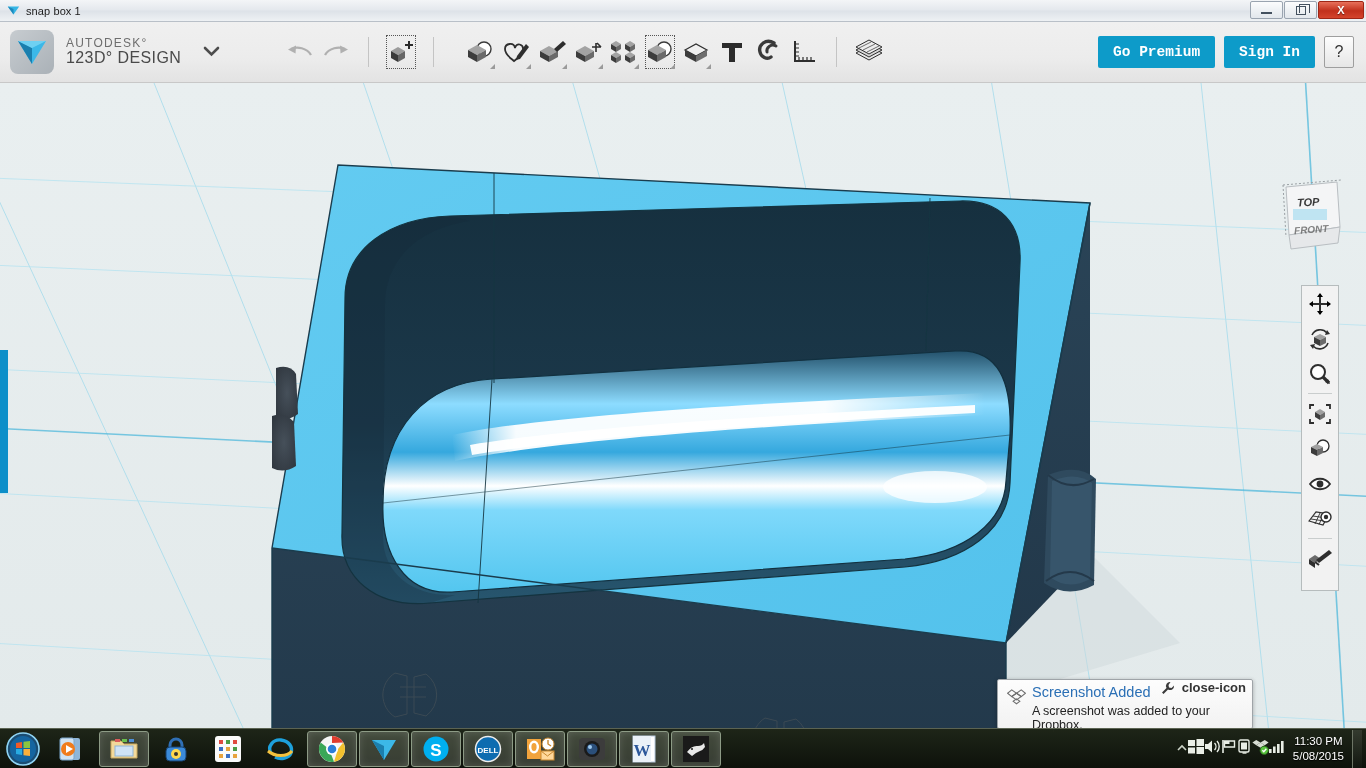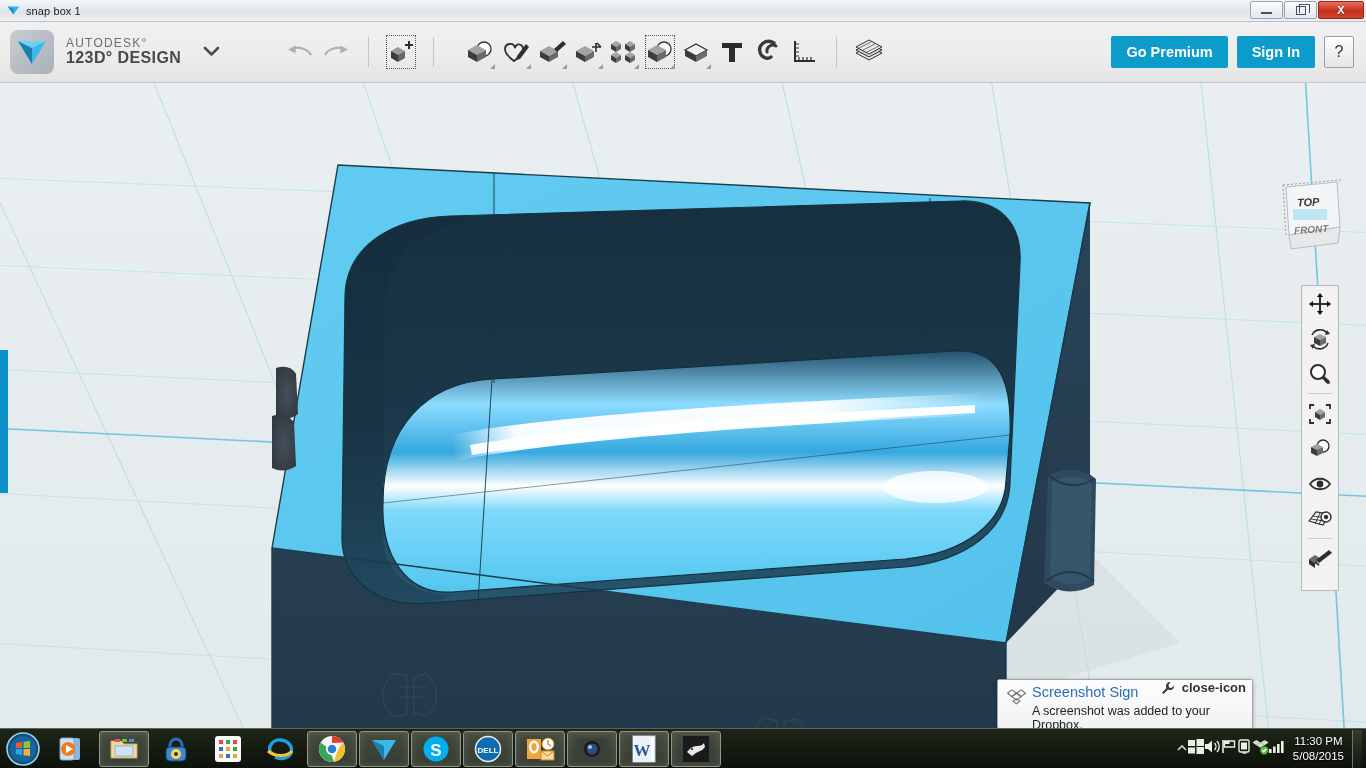--- a/index.html
+++ b/index.html
@@ -45,35 +45,35 @@
     border-bottom: 1px solid #c8c8c8;
     display: flex; align-items: center;
   }
   .logo-box {
     width: 44px; height: 44px; margin-left: 10px; border-radius: 8px;
     background: linear-gradient(135deg,#c7ccd0,#aab1b7);
     display: flex; align-items: center; justify-content: center;
   }
   .brand { margin-left: 12px; line-height: 1.05; }
   .brand .b1 { font-size: 12px; color: #6e6e6e; letter-spacing: 1.2px; }
-  .brand .b2 { font-size: 16px; color: #4a4a4a; font-weight: bold; letter-spacing: .4px; }
+  .brand .b2 { font-size: 16px; color: #4a4a4a; font-weight: normal; letter-spacing: .4px; }
   .chev { margin-left: 22px; color: #555; font-size: 14px; }
   .sep { width: 1px; height: 30px; background: #c4c4c4; margin: 0 14px; }
   .tbtn {
     width: 36px; height: 40px; display: flex; align-items: center; justify-content: center;
     position: relative; cursor: default;
   }
   .tbtn.space { margin-left: 14px; }
   .tbtn .corner { position: absolute; right: 3px; bottom: 3px; width: 0; height: 0;
     border-left: 5px solid transparent; border-bottom: 5px solid #9a9a9a; }
   .tbtn.sel { outline: 1px dotted #555; outline-offset: -4px; }
   .tb-right { margin-left: auto; display: flex; align-items: center; gap: 9px; margin-right: 12px; }
   .pill {
     height: 32px; padding: 0 15px; border-radius: 2px; color: #fff;
-    font-size: 14.5px; font-weight: bold; display: flex; align-items: center;
+    font-size: 14.5px; font-weight: bold; display: flex; align-items: center; font-family: Liberation Mono, monospace;
   }
   .help-btn {
     width: 30px; height: 32px; border: 1px solid #9e9e9e; border-radius: 2px;
     background: linear-gradient(to bottom,#fdfdfd,#e6e6e6);
     display: flex; align-items: center; justify-content: center;
     font-size: 16px; color: #333;
   }
 
   
   .viewport {
@@ -606,21 +606,21 @@
     <div class="notif-dbox">
       <svg width="19" height="19" viewBox="0 0 20 20">
         <g fill="none" stroke="#6e6e6e" stroke-width="1.1">
           <polygon points="5,2 10,5.5 5,9 0.6,5.5"></polygon>
           <polygon points="15,2 19.4,5.5 15,9 10,5.5"></polygon>
           <polygon points="5,9 10,5.5 15,9 10,12.5"></polygon>
           <polygon points="6.5,14 10,11.5 13.5,14 10,16.6"></polygon>
         </g>
       </svg>
     </div>
-    <div class="notif-title">Screenshot Sign</div>
+    <div class="notif-title">Screenshot Added</div>
     <div class="notif-body">A screenshot was added to your Dropbox.</div>
     <div class="notif-tools">
       <svg width="14" height="14" viewBox="0 0 14 14">
         <path d="M9.5 1 a4 4 0 0 0 -4 6 L1 11.5 L2.5 13 L7 8.5 a4 4 0 0 0 6 -4 L10.5 7 L8 6.5 L7.5 4 Z" fill="#3b3b3b"></path>
       </svg>
       <div class="notif-x">close-icon</div>
     </div>
   </div>
 
   <div class="taskbar">

